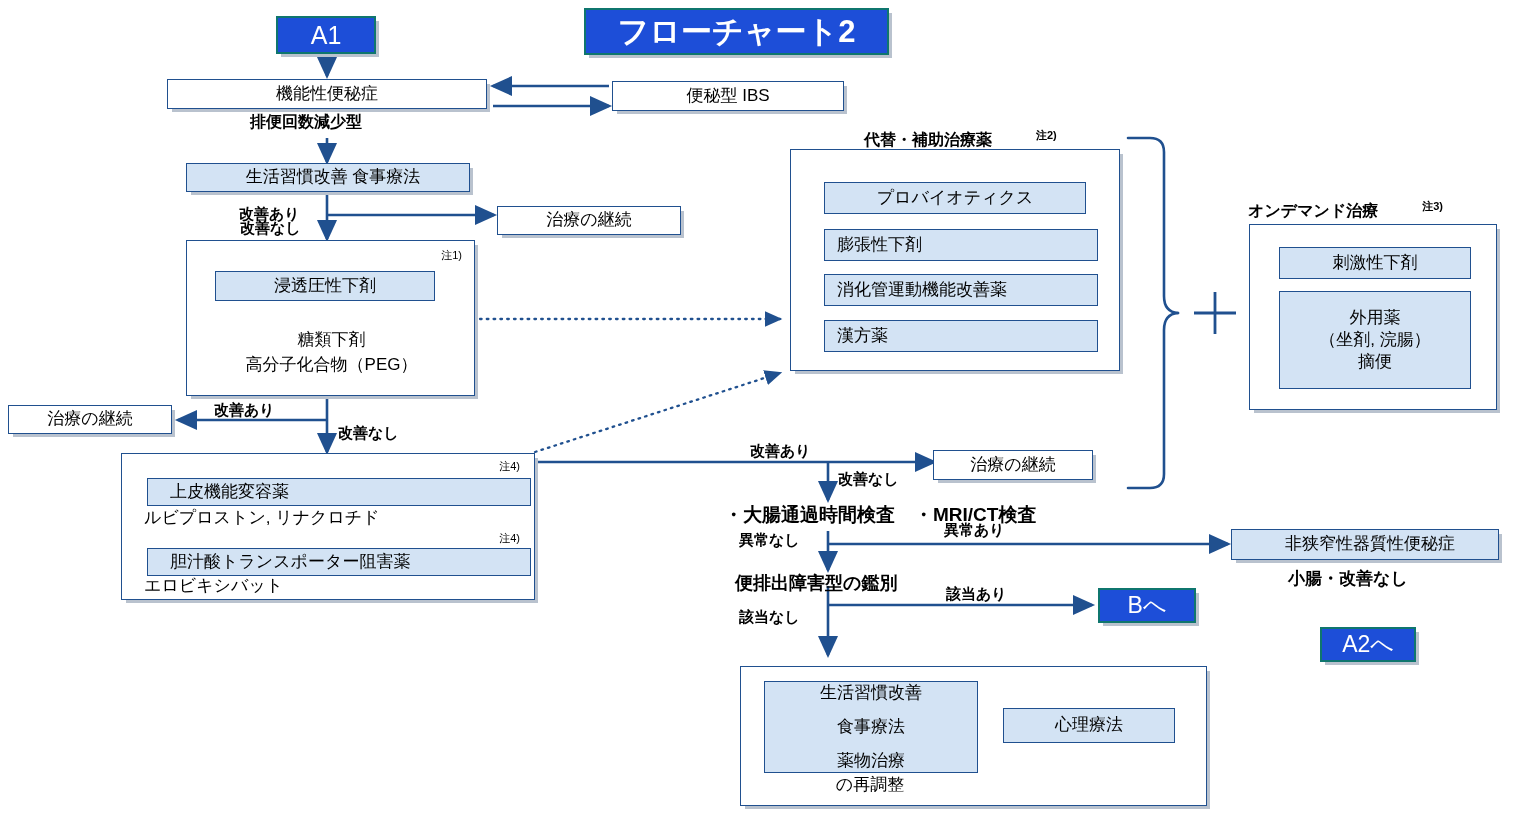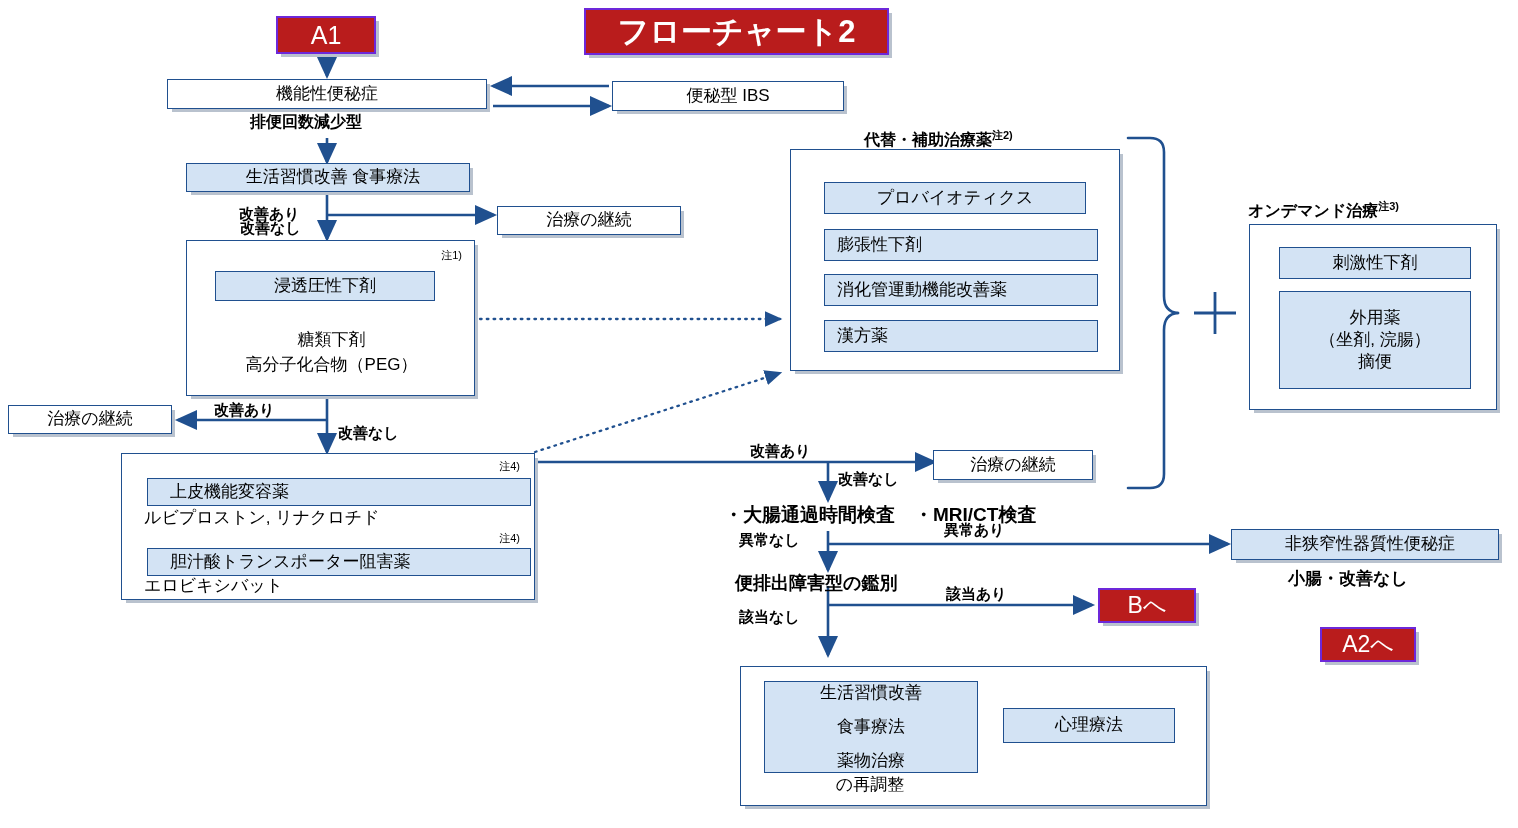--- a/index.html
+++ b/index.html
@@ -25,32 +25,32 @@
     box-shadow:4px 4px 0 -1px #b9c2ce;
   }
   
   .chip{
     background:#d3e3f4;border:1.5px solid #20508f;
     display:flex;align-items:center;justify-content:center;
     text-align:center;color:#000;line-height:1.3;
   }
   
   .teal{
-    background:#b91c1c;border:2px solid #6d28d9;
+    background:#1d4ed8;border:2px solid #0f766e;
     display:flex;align-items:center;justify-content:center;
     color:#ffffff;font-weight:400;
     box-shadow:4px 4px 0 -1px #b9c2ce;
     text-align:center;
   }
   
   .lbl{position:absolute;color:#000;font-weight:bold;white-space:nowrap;}
   .lbl-n{position:absolute;color:#000;white-space:nowrap;}
   .note{position:absolute;font-size:11px;color:#000;white-space:nowrap;}
 
-  .sup{font-size:11px;vertical-align:super;font-weight:bold;}
+  .sup{font-size:11px;vertical-align:super;font-weight:bold;padding-left:44px;}
 
   svg.layer{position:absolute;left:0;top:0;width:1518px;height:828px;pointer-events:none;}
 </style>
 </head>
 <body>
 
 <div id="stage">
 
   <svg class="layer" viewBox="0 0 1518 828">
     <defs>

